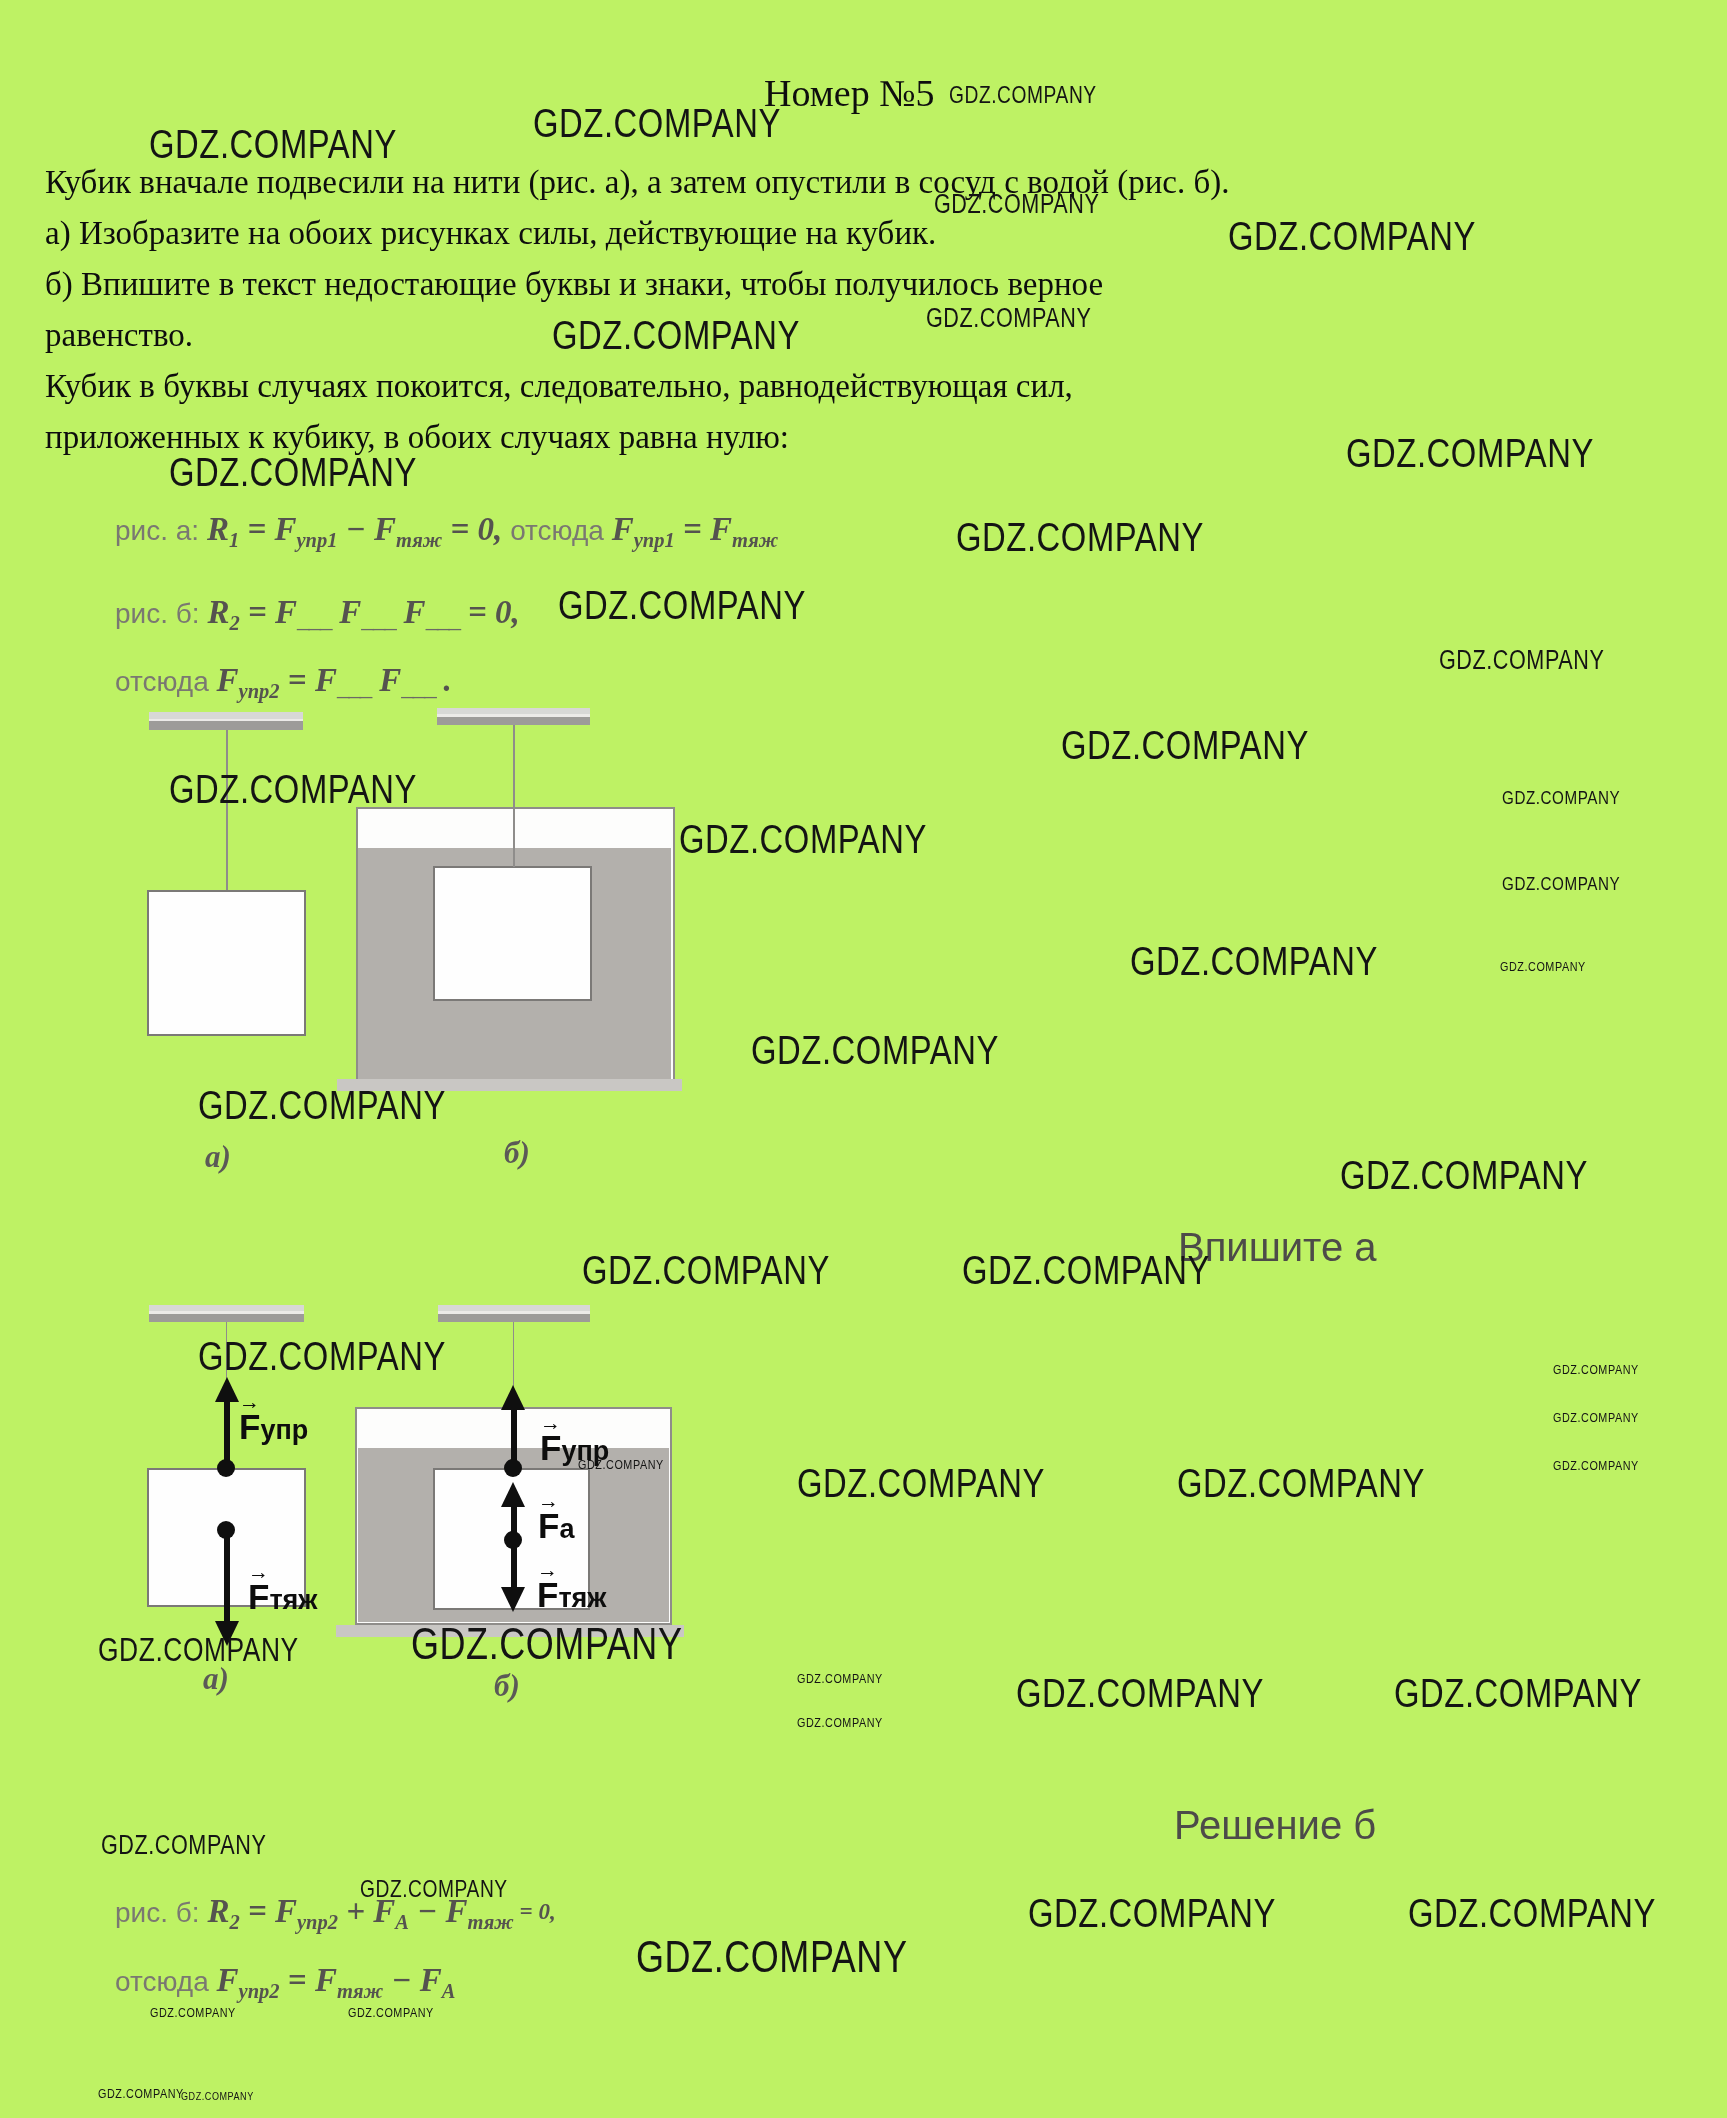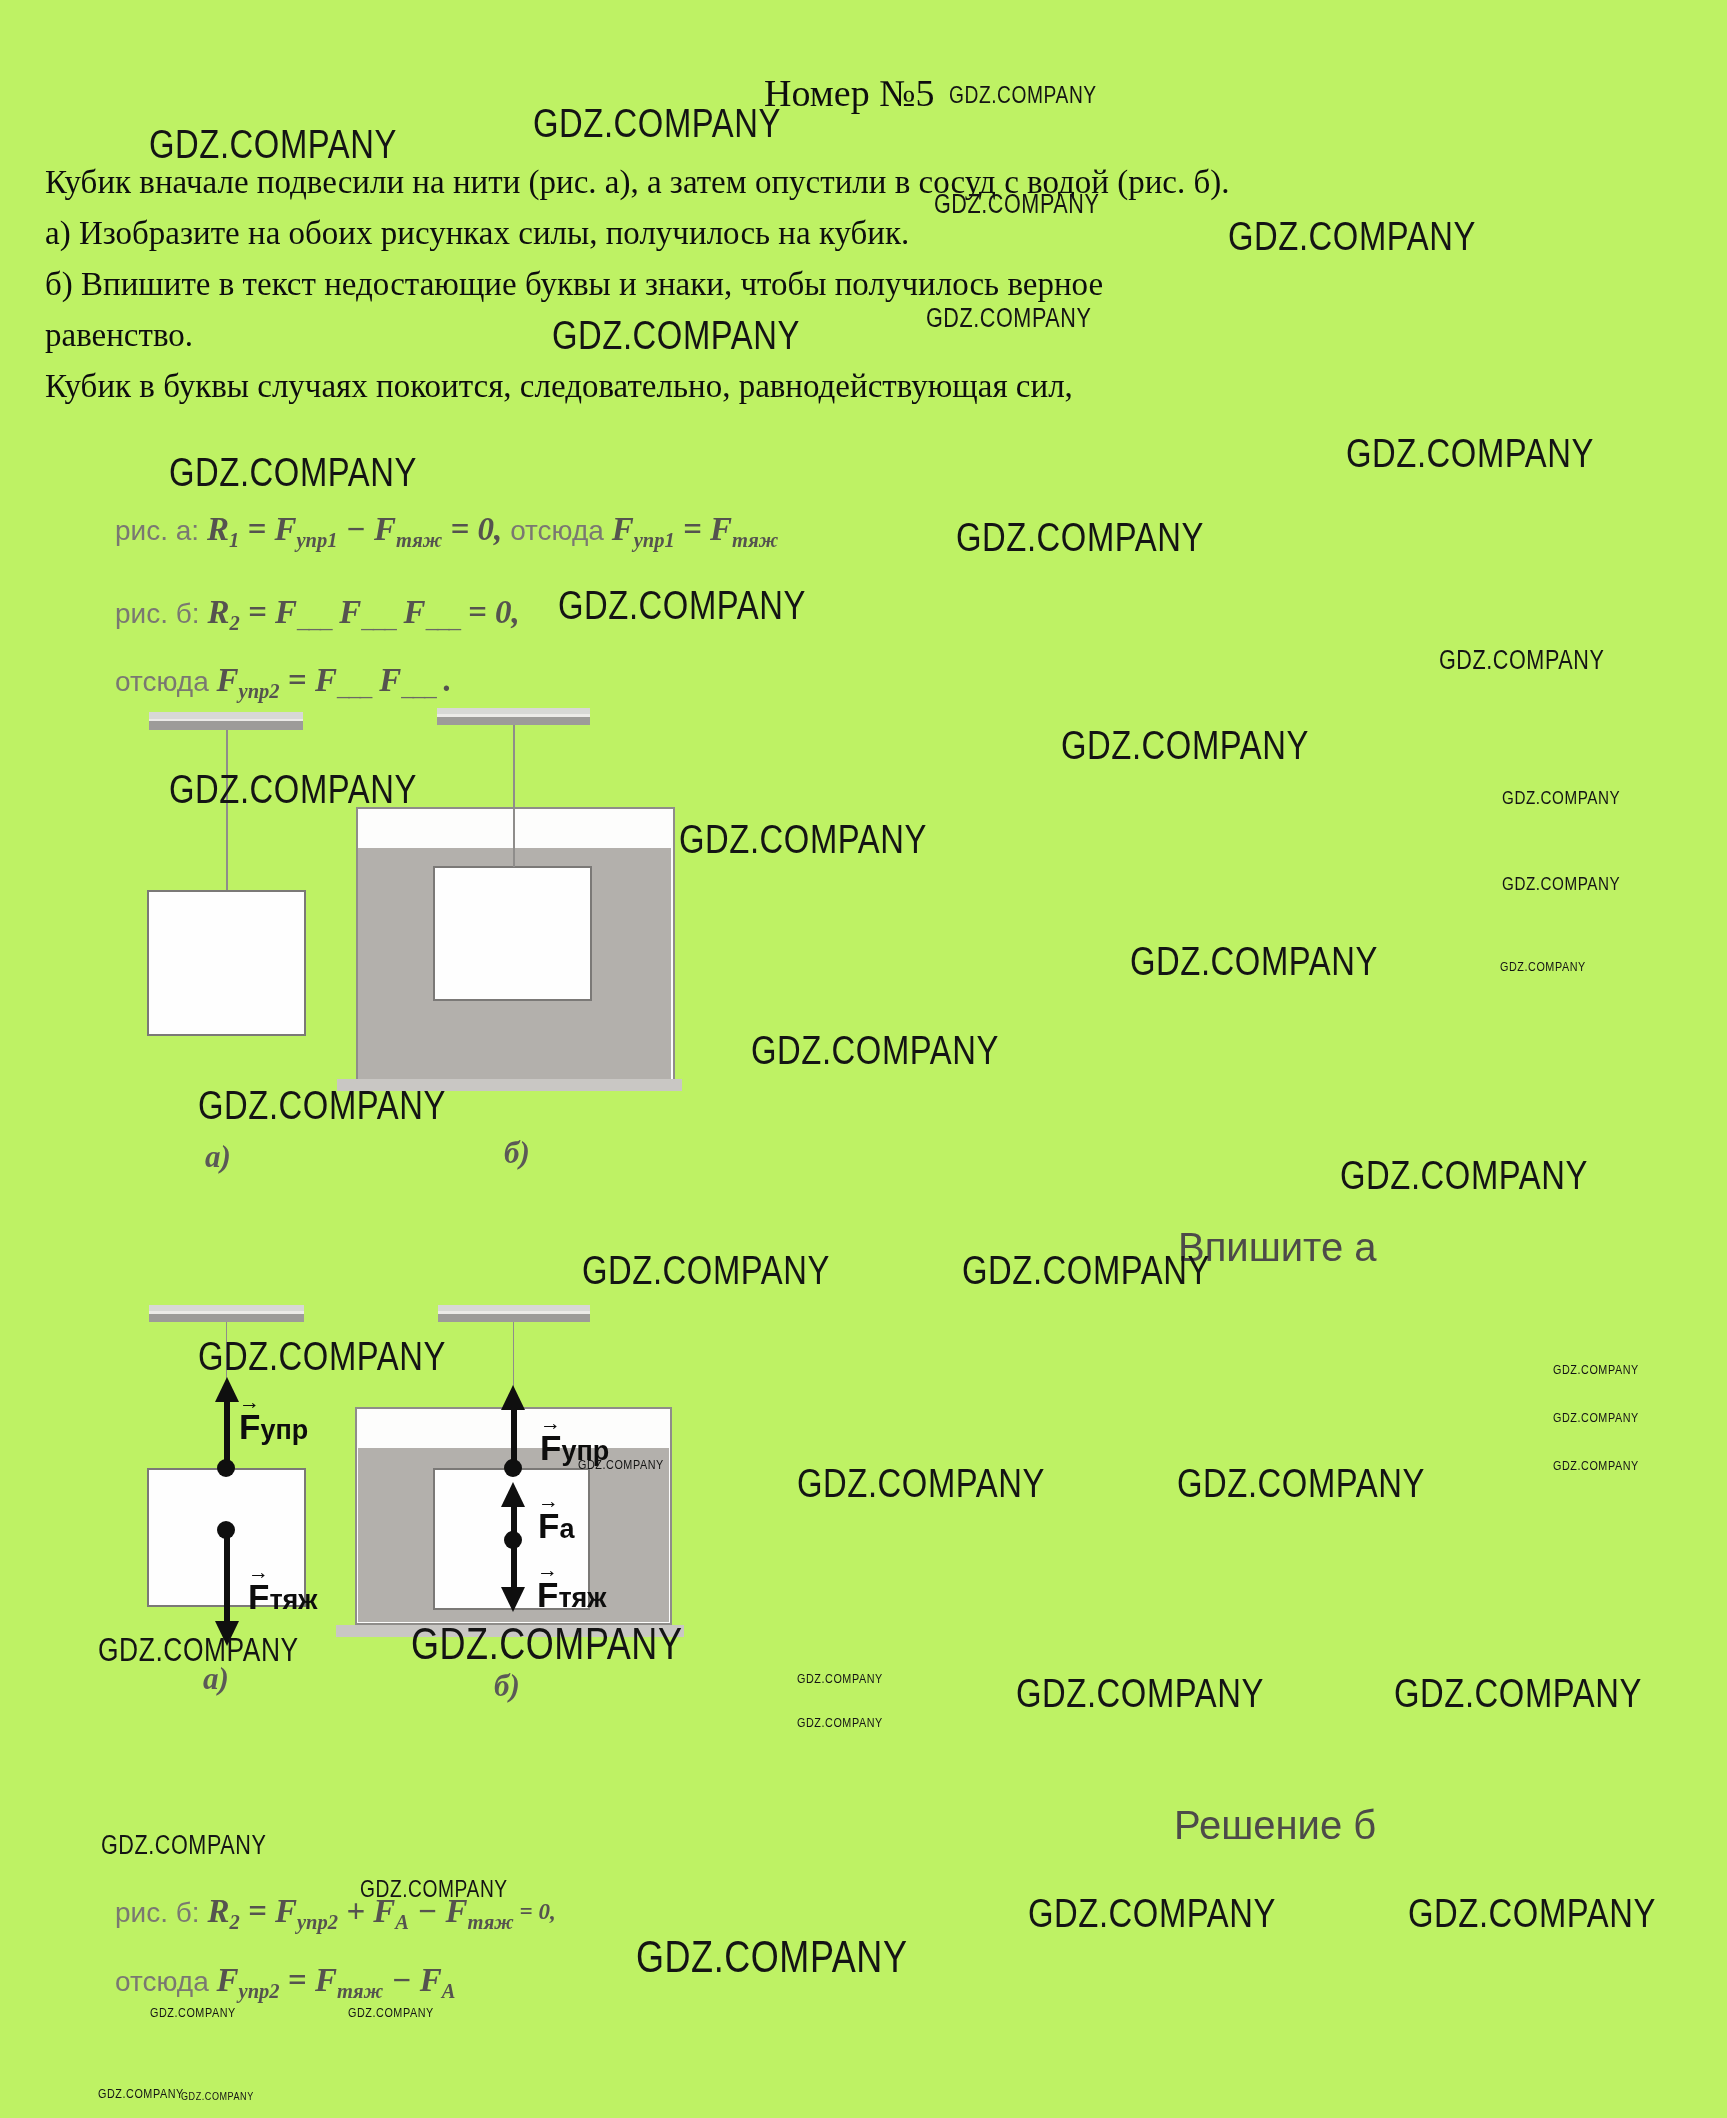--- a/index.html
+++ b/index.html
@@ -52,24 +52,25 @@
 </style>
 </head>
 <body>
 
 <div class="page">
 
   <div class="title">Номер №5</div>
 
   <div class="problem">
     <div class="pline">Кубик вначале подвесили на нити (рис. а), а затем опустили в сосуд с водой (рис. б).</div>
-    <div class="pline">а) Изобразите на обоих рисунках силы, получилось на кубик.</div>
+    <div class="pline">а) Изобразите на обоих рисунках силы, действующие на кубик.</div>
     <div class="pline">б) Впишите в текст недостающие буквы и знаки, чтобы получилось верное</div>
     <div class="pline">равенство.</div>
     <div class="pline">Кубик в буквы случаях покоится, следовательно, равнодействующая сил,</div>
+    <div class="pline">приложенных к кубику, в обоих случаях равна нулю:</div>
   </div>
 
   <div class="formula" style="left:115px; top:511px;"><span class="run-lab">рис. а: </span><span class="run-it">R</span><span class="run-sub">1</span><span class="run-it"> = </span><span class="run-it">F</span><span class="run-sub">упр1</span><span class="run-it"> − </span><span class="run-it">F</span><span class="run-sub">тяж</span><span class="run-it"> = 0,</span><span class="run-lab"> отсюда </span><span class="run-it">F</span><span class="run-sub">упр1</span><span class="run-it"> = </span><span class="run-it">F</span><span class="run-sub">тяж</span></div>
   <div class="formula" style="left:115px; top:594px;"><span class="run-lab">рис. б: </span><span class="run-it">R</span><span class="run-sub">2</span><span class="run-it"> = </span><span class="run-it">F</span><span class="run-blank">___</span><span class="run-it"> </span><span class="run-it">F</span><span class="run-blank">___</span><span class="run-it"> </span><span class="run-it">F</span><span class="run-blank">___</span><span class="run-it"> = 0,</span></div>
   <div class="formula" style="left:115px; top:662px;"><span class="run-lab">отсюда </span><span class="run-it">F</span><span class="run-sub">упр2</span><span class="run-it"> = </span><span class="run-it">F</span><span class="run-blank">___</span><span class="run-it"> </span><span class="run-it">F</span><span class="run-blank">___</span><span class="run-it"> .</span></div>
 
   <div>
 
     <div class="bar" style="left:149px; top:712px; width:154px; height:18.4px;"></div>
     <div class="thread" style="left:226px; top:730px; height:160px;"></div>

